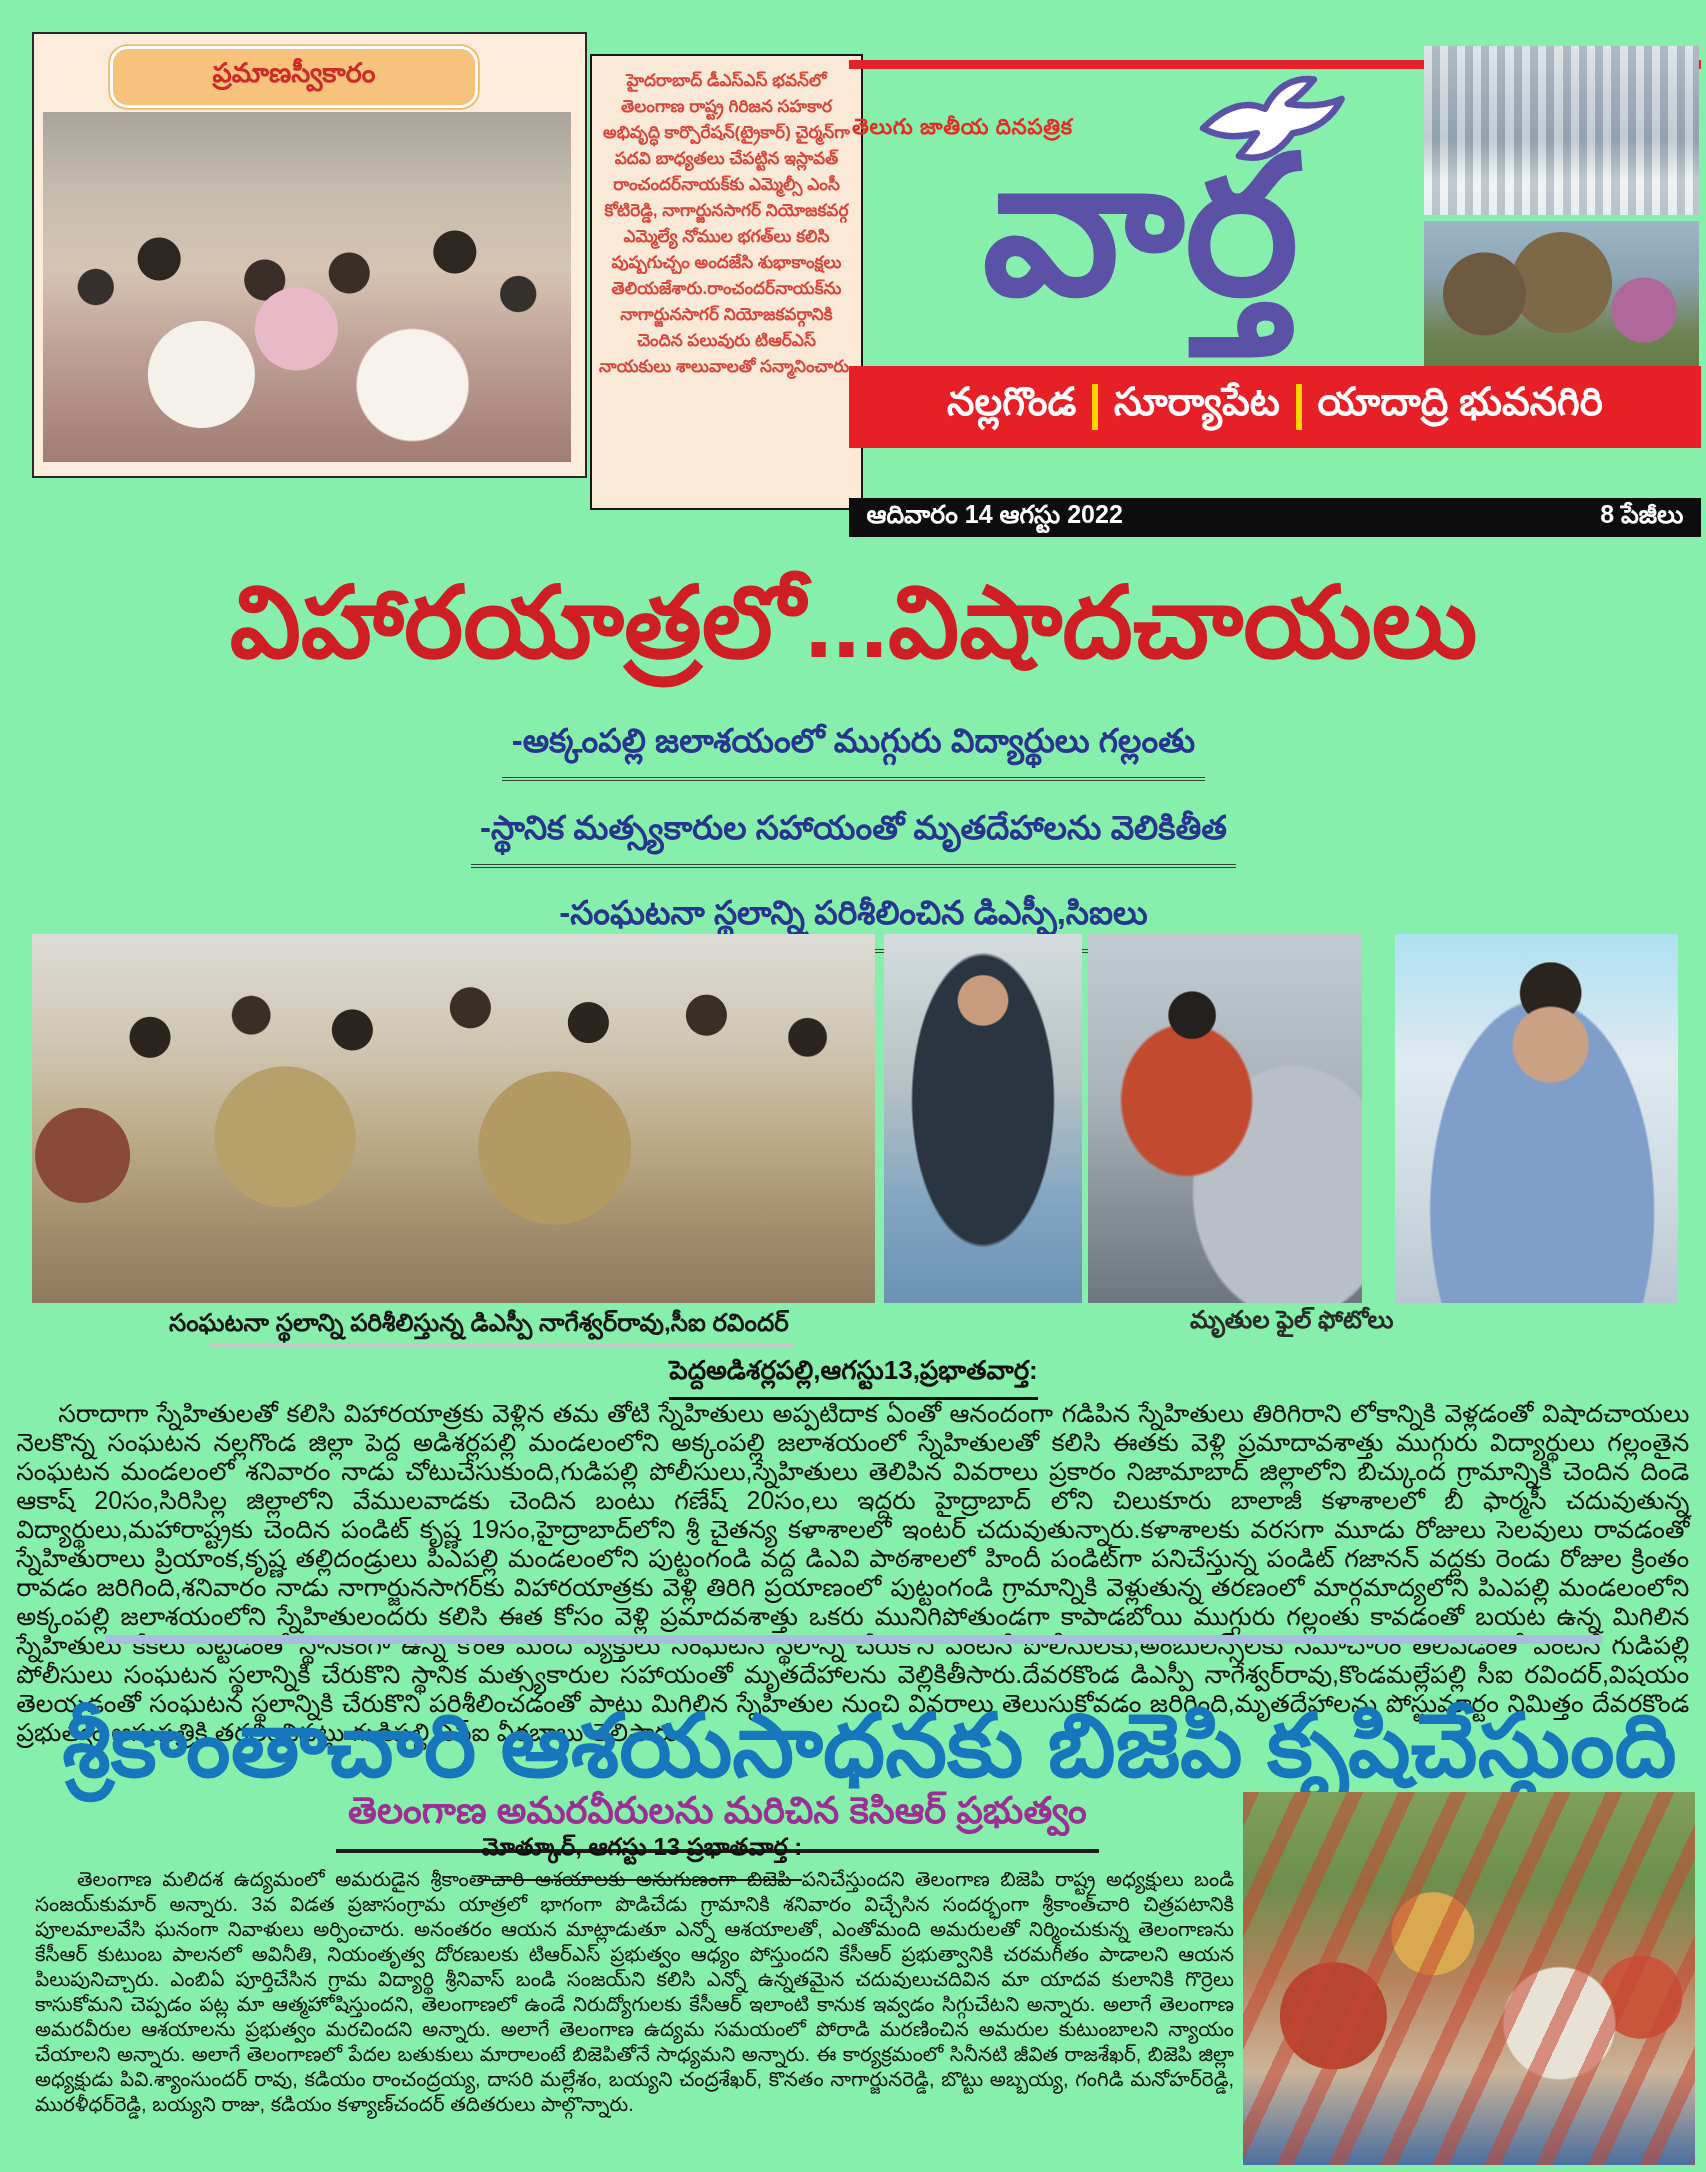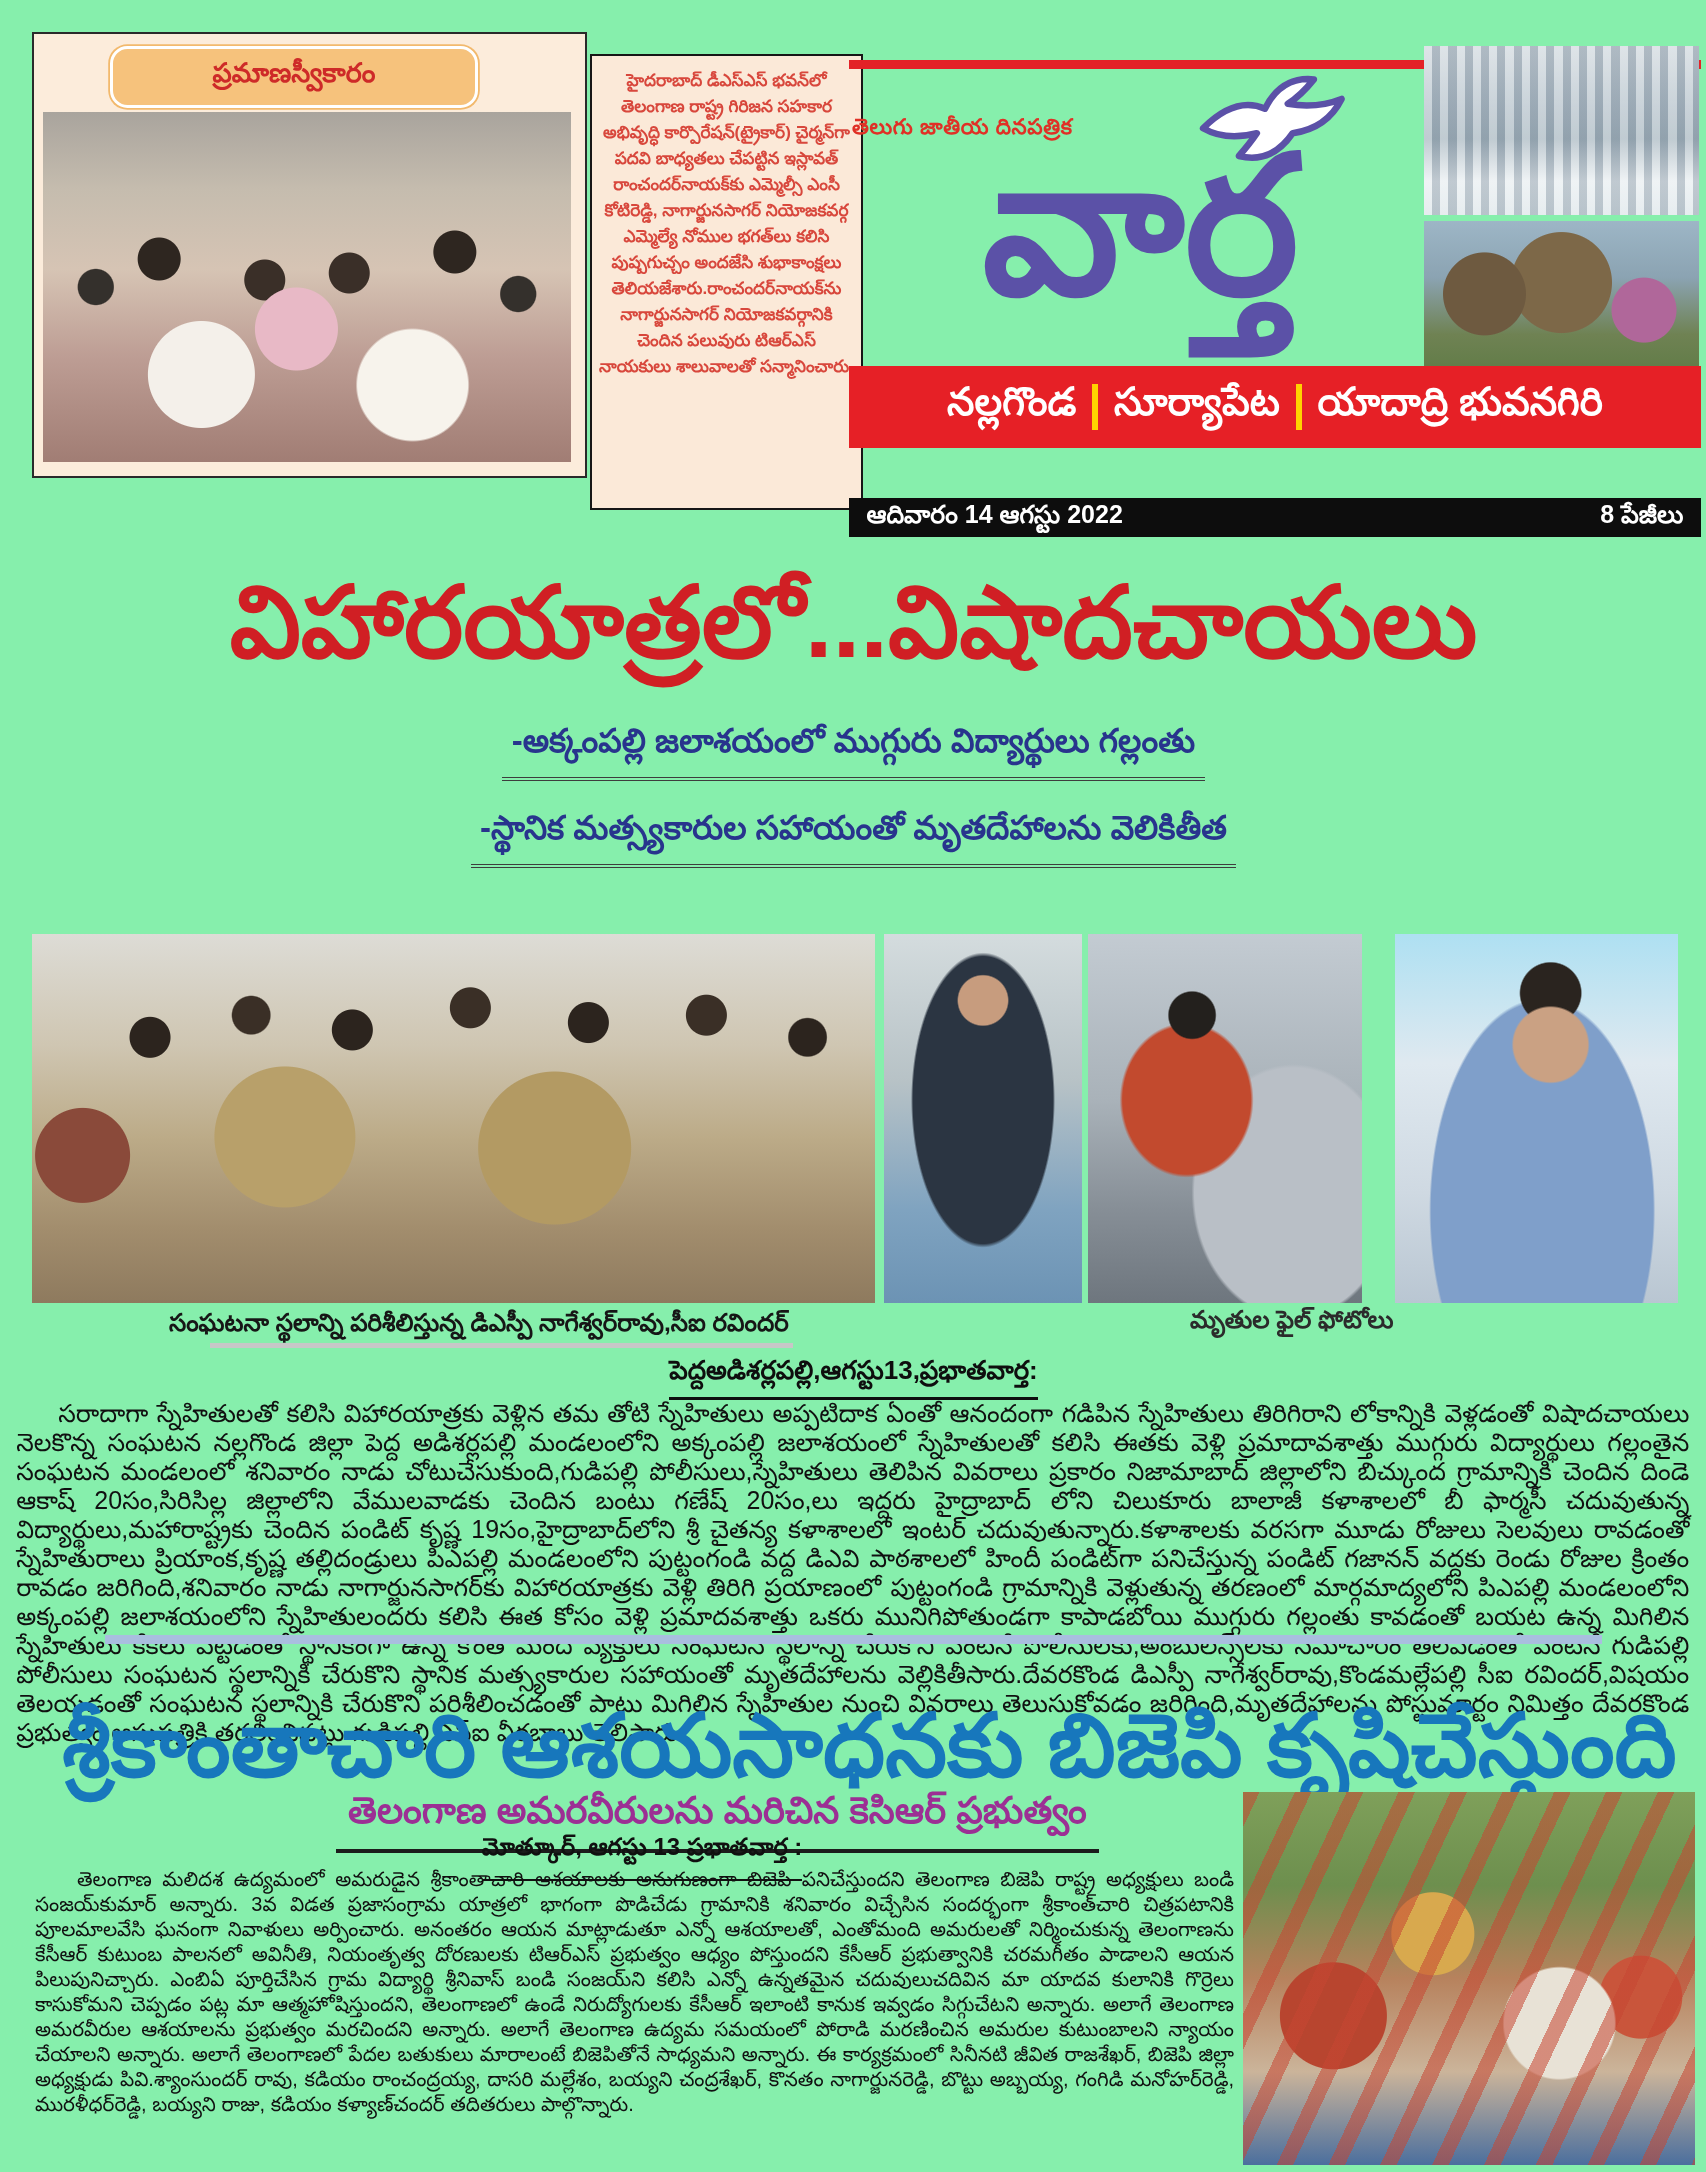--- a/index.html
+++ b/index.html
@@ -157,20 +157,23 @@
     <span>8 పేజీలు</span>
   </div>
 
   <div class="abs headline1">విహారయాత్రలో...విషాదచాయలు</div>
   <div class="abs subhead sh1">
     <span>-అక్కంపల్లి జలాశయంలో ముగ్గురు విద్యార్థులు గల్లంతు</span>
   </div>
   <div class="abs subhead sh2">
     <span>-స్థానిక మత్స్యకారుల సహాయంతో మృతదేహాలను వెలికితీత</span>
   </div>
+  <div class="abs subhead sh3">
+    <span>-సంఘటనా స్థలాన్ని పరిశీలించిన డిఎస్పీ,సిఐలు</span>
+  </div>
 
   <div class="ph ph-police"></div>
   <div class="ph ph-boy1"></div>
   <div class="ph ph-boy2"></div>
   <div class="ph ph-boy3"></div>
 
   <div class="abs caption1">సంఘటనా స్థలాన్ని పరిశీలిస్తున్న డిఎస్పీ నాగేశ్వర్‌రావు,సీఐ రవిందర్</div>
   <div class="abs caption1-line"></div>
   <div class="abs caption2">మృతుల ఫైల్ ఫోటోలు</div>
 

